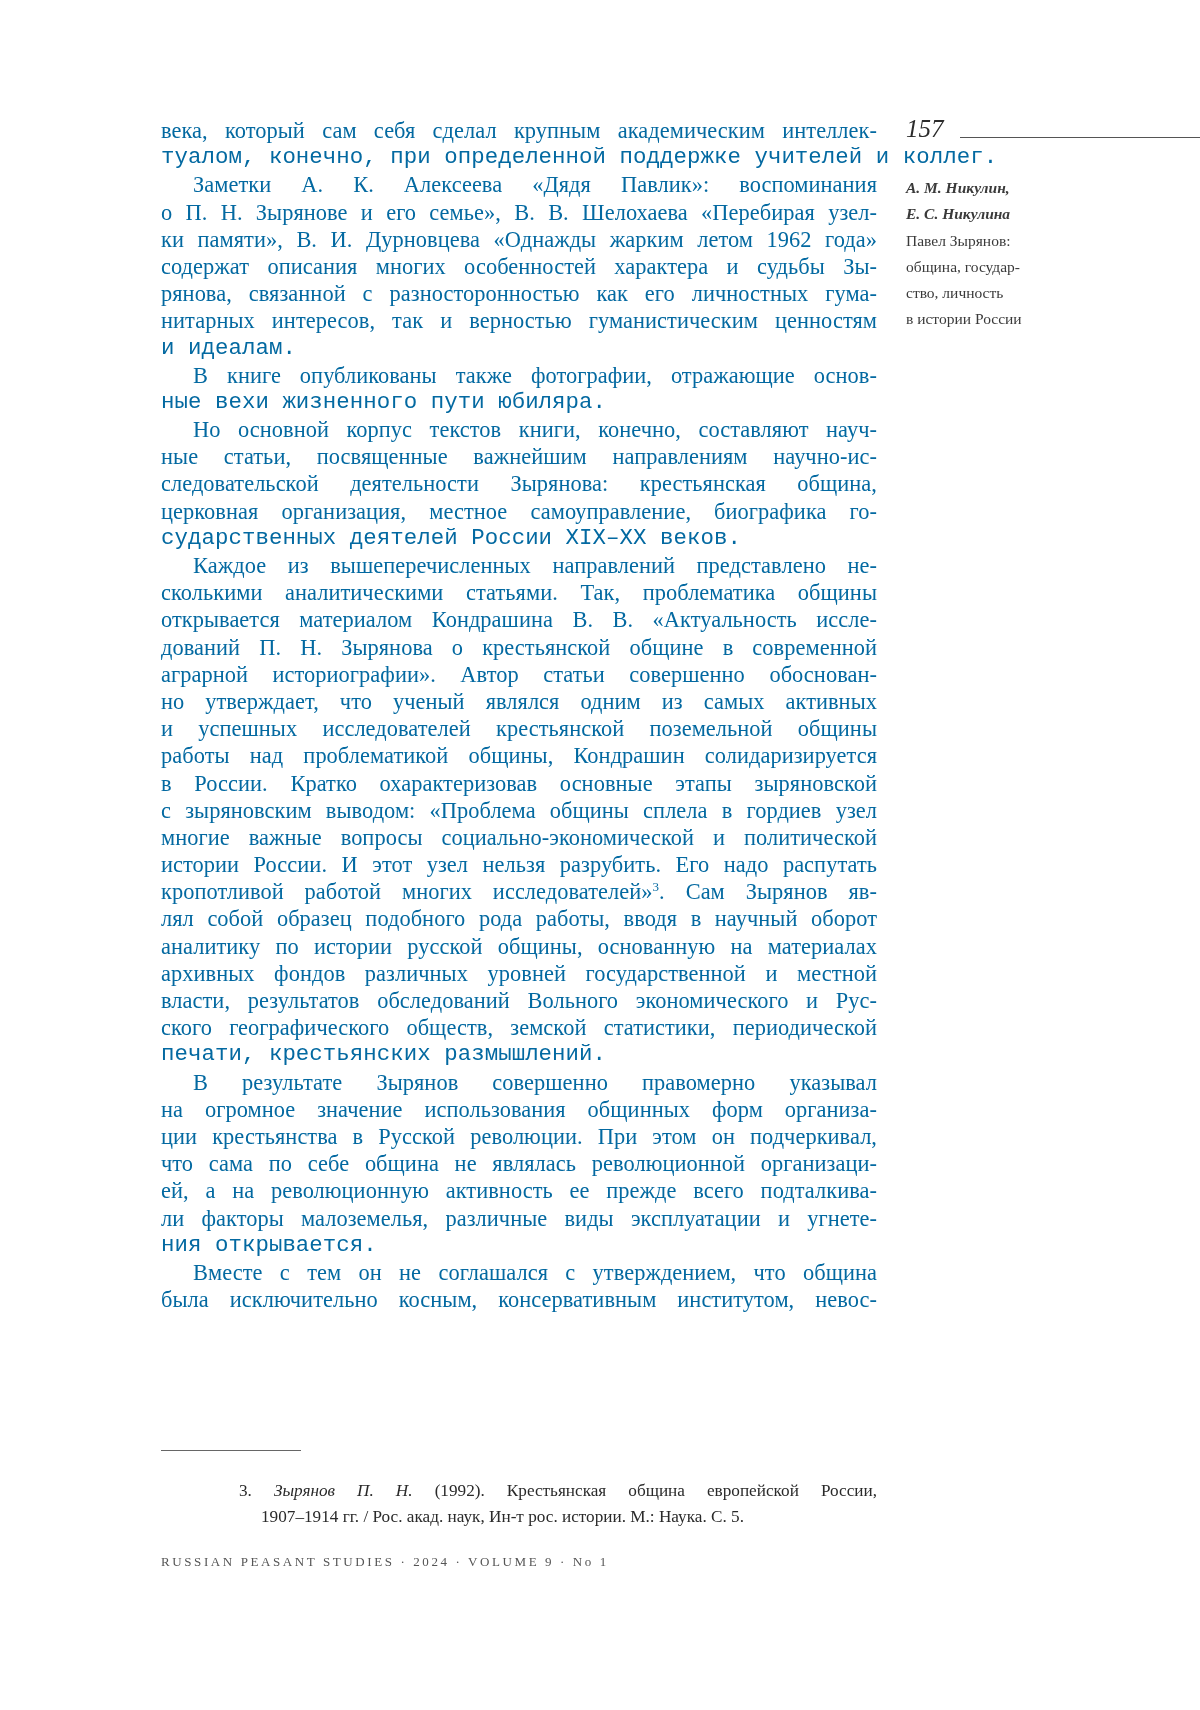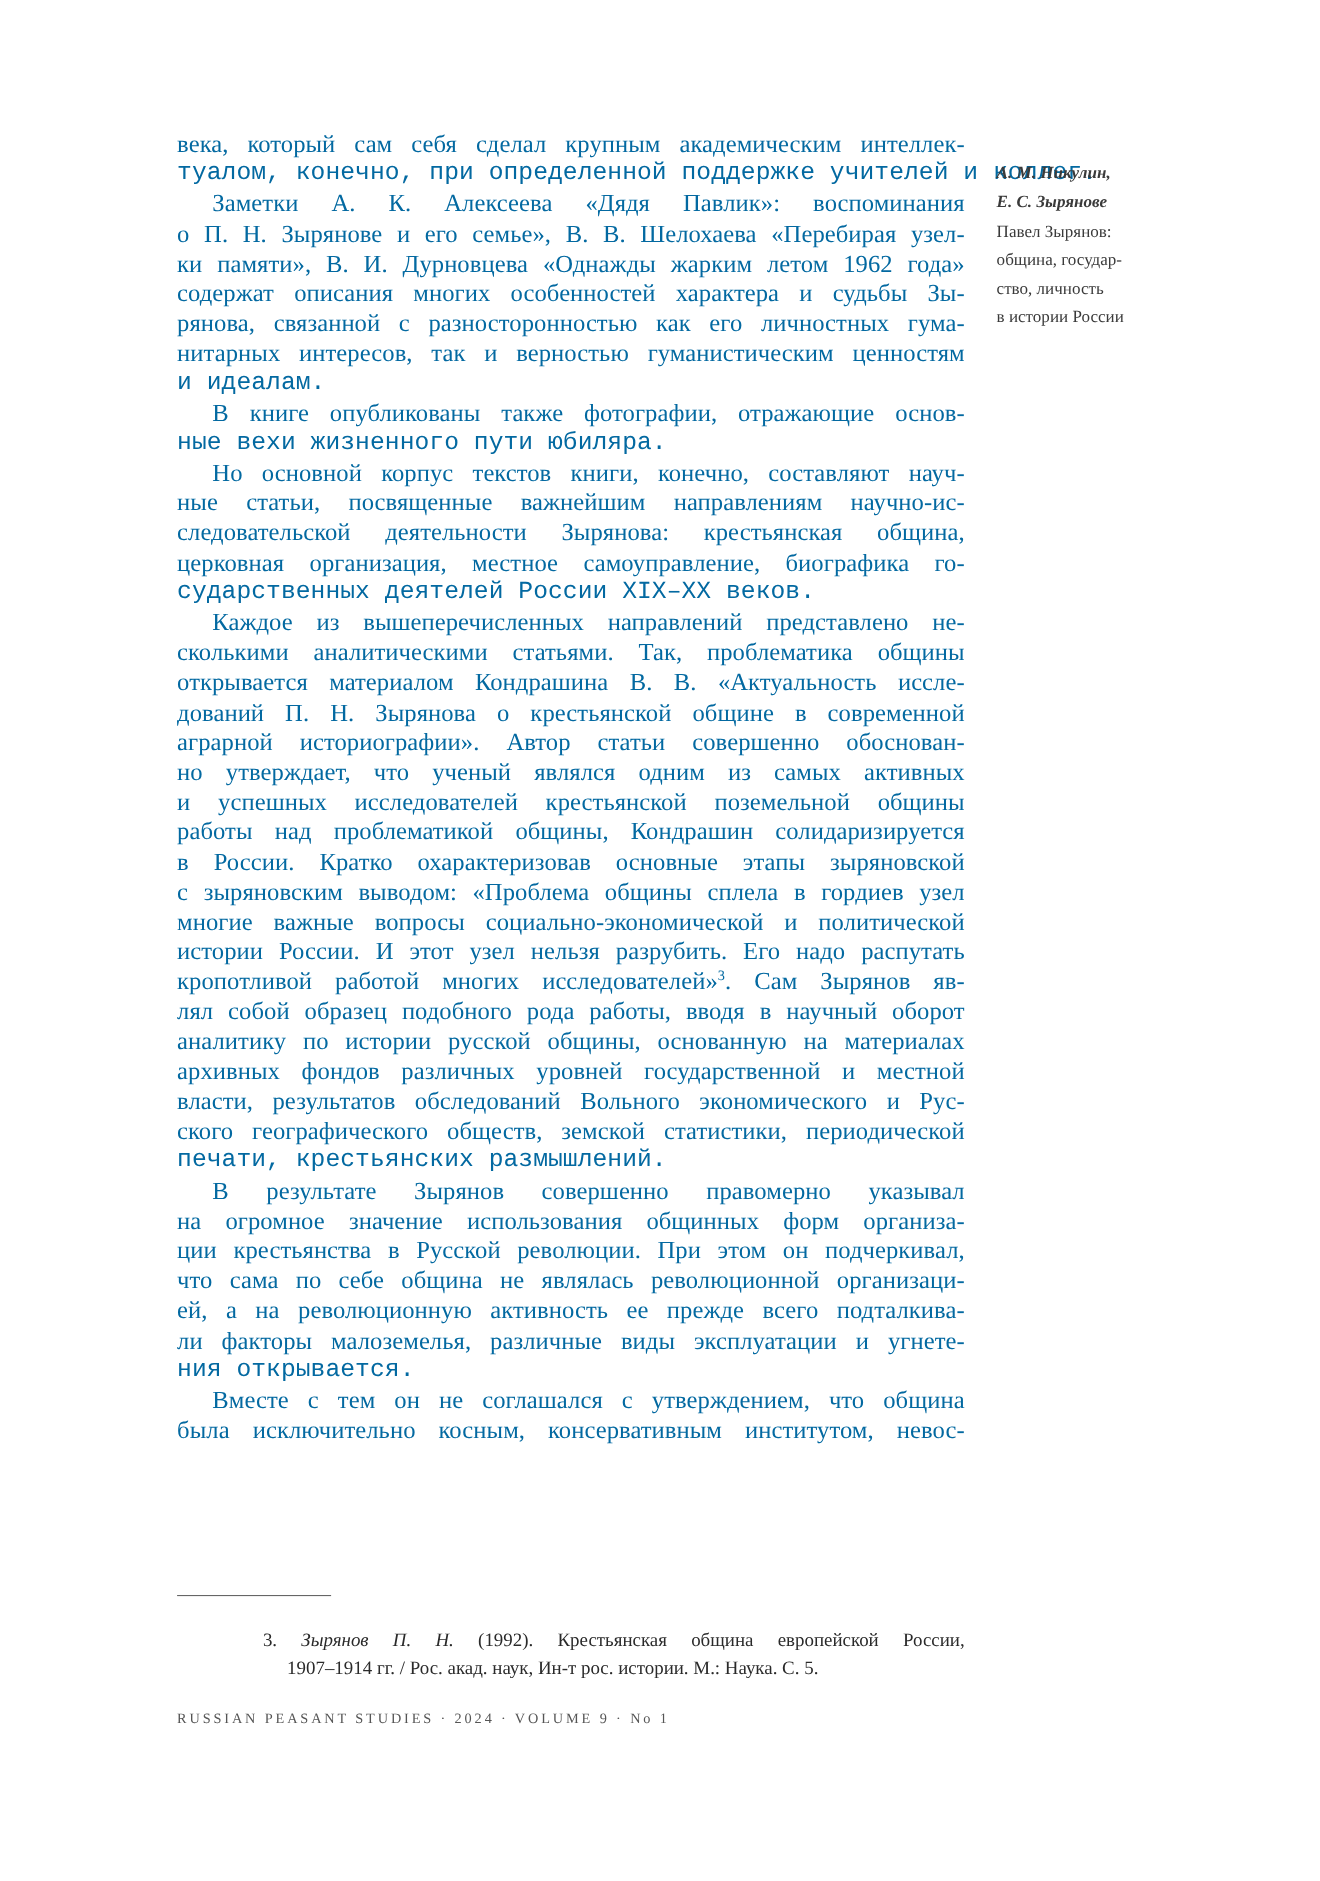--- a/index.html
+++ b/index.html
@@ -83,23 +83,27 @@
     <span class="line">ции крестьянства в Русской революции. При этом он подчеркивал,</span>
     <span class="line">что сама по себе община не являлась революционной организаци-</span>
     <span class="line">ей, а на революционную активность ее прежде всего подталкива-</span>
     <span class="line">ли факторы малоземелья, различные виды эксплуатации и угнете-</span>
     <span class="line last">ния открывается.</span>
     <span class="line indent">Вместе с тем он не соглашался с утверждением, что община</span>
     <span class="line">была исключительно косным, консервативным институтом, невос-</span>
   </div>
 
 <div class="sidebar">
+  <div class="page-row">
+    <span class="page-number">157</span>
+    <div class="page-rule"></div>
+  </div>
   <div class="meta">
     <div class="authors">А. М. Никулин,</div>
-    <div class="authors">Е. С. Зырянове</div>
+    <div class="authors">Е. С. Никулина</div>
     <div>Павел Зырянов:</div>
     <div>община, государ-</div>
     <div>ство, личность</div>
     <div>в истории России</div>
   </div>
 </div>
 
 <div class="fn-rule"></div>
 
 <div class="footnote">

